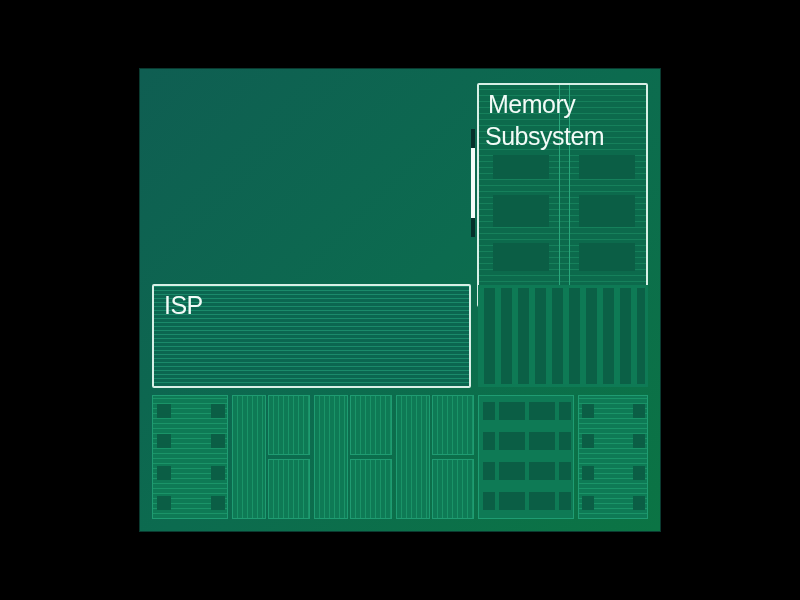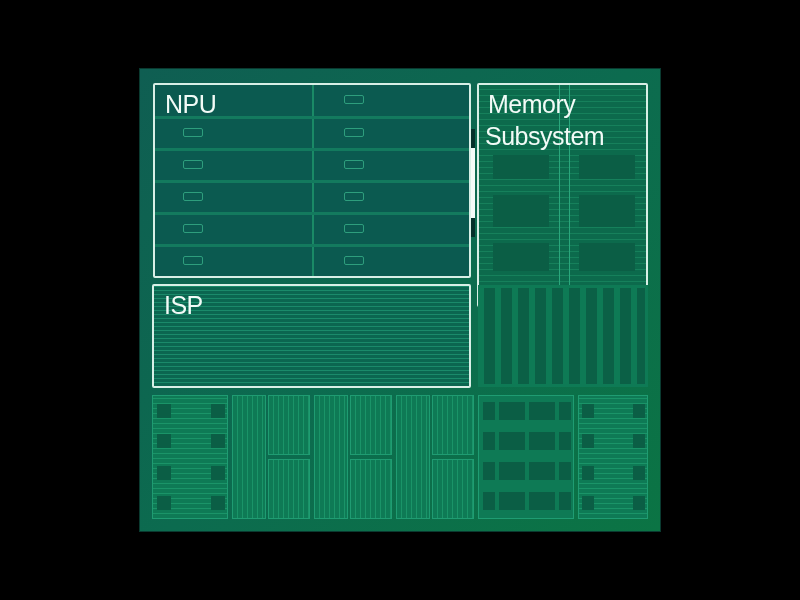--- a/index.html
+++ b/index.html
@@ -11,42 +11,20 @@
     .lbl { position:absolute; color:#f2fbf7; font-size:25px; line-height:1.05; letter-spacing:-0.5px; }
     .cell { position:absolute; box-sizing:border-box; border:1px solid #1f9c72; }
     .pad { position:absolute; width:20px; height:9px; border:1.5px solid #2e9e7d; border-radius:2px; box-sizing:border-box; }
     .sq { position:absolute; background:#0b5e45; }
   </style>
 </head>
 <body>
 
 <div class="die">
 
-  <div class="blk hl" style="left:13px;top:14px;width:318px;height:195px;background:#0b5a50;">
-    <div style="position:absolute;left:0;top:0;right:0;bottom:0;">
-      <div style="position:absolute;left:157px;top:0;bottom:0;width:2px;background:#1a8a66;"></div>
-      <div style="position:absolute;left:0;right:0;top:31px;height:3px;background:#137a5e;"></div>
-      <div style="position:absolute;left:0;right:0;top:63px;height:3px;background:#137a5e;"></div>
-      <div style="position:absolute;left:0;right:0;top:95px;height:3px;background:#137a5e;"></div>
-      <div style="position:absolute;left:0;right:0;top:127px;height:3px;background:#137a5e;"></div>
-      <div style="position:absolute;left:0;right:0;top:159px;height:3px;background:#137a5e;"></div>
-      <div class="pad" style="left:189px;top:10px;"></div>
-      <div class="pad" style="left:28px;top:43px;"></div>
-        <div class="pad" style="left:189px;top:43px;"></div>
-      <div class="pad" style="left:28px;top:75px;"></div>
-        <div class="pad" style="left:189px;top:75px;"></div>
-      <div class="pad" style="left:28px;top:107px;"></div>
-        <div class="pad" style="left:189px;top:107px;"></div>
-      <div class="pad" style="left:28px;top:139px;"></div>
-        <div class="pad" style="left:189px;top:139px;"></div>
-      <div class="pad" style="left:28px;top:171px;"></div>
-        <div class="pad" style="left:189px;top:171px;"></div>
-    </div>
-    <div class="lbl" style="left:10px;top:6px;">NPU</div>
-  </div>
 
   <div style="position:absolute;left:331px;top:79px;width:4px;height:70px;background:#f4fbf8;"></div>
   <div style="position:absolute;left:331px;top:60px;width:4px;height:19px;background:#05302a;"></div>
   <div style="position:absolute;left:331px;top:149px;width:4px;height:19px;background:#05302a;"></div>
 
   <div class="blk hl" style="left:337px;top:14px;width:171px;height:224px;background:#0c6a4c;">
     <div style="position:absolute;left:0;top:0;right:0;bottom:0;background:repeating-linear-gradient(0deg,transparent 0 5px,rgba(40,170,120,0.35) 5px 6px);">
       <div class="sq" style="left:14px;top:70px;width:56px;height:24px;"></div>
         <div class="sq" style="left:100px;top:70px;width:56px;height:24px;"></div>
       <div class="sq" style="left:14px;top:110px;width:56px;height:32px;"></div>

